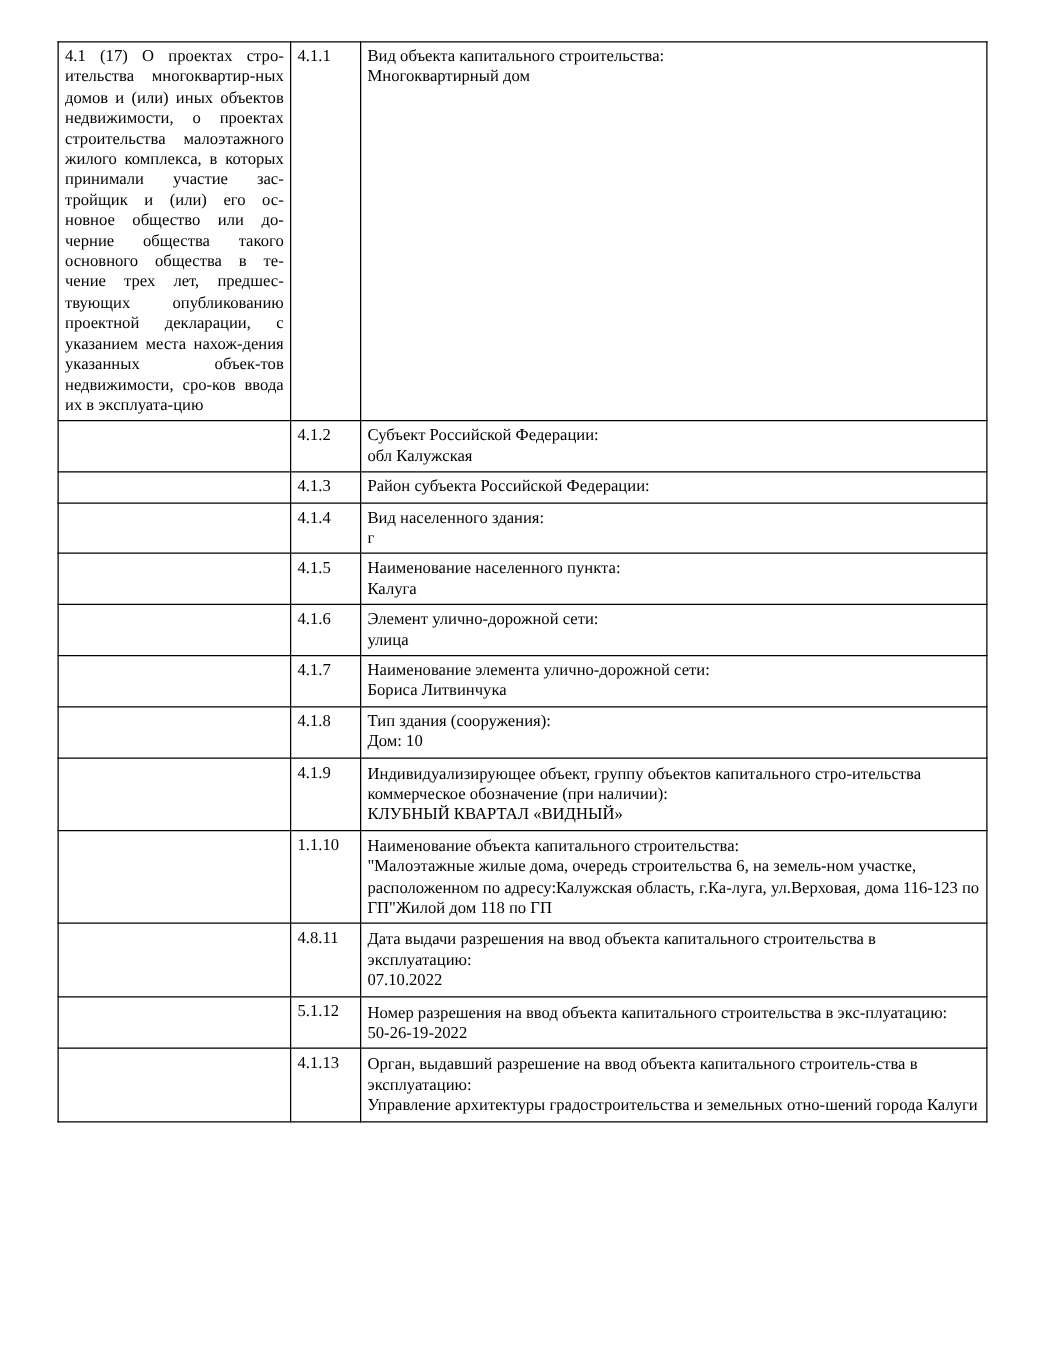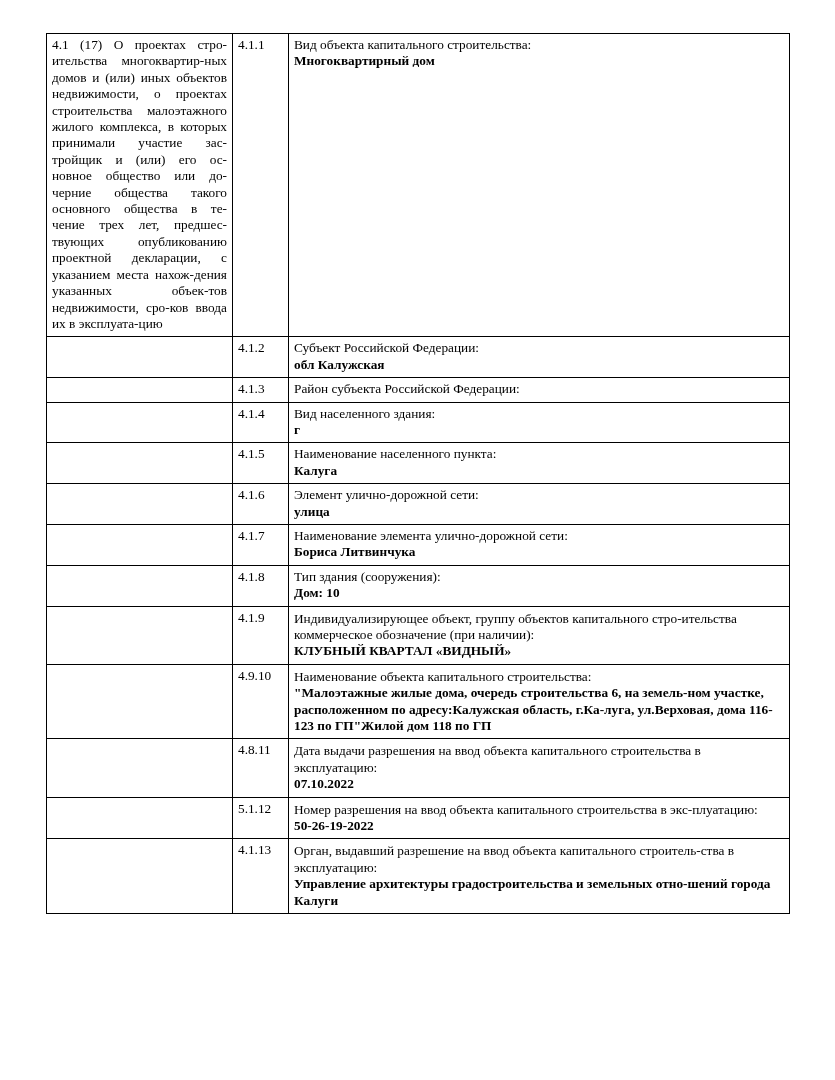--- a/index.html
+++ b/index.html
@@ -53,21 +53,21 @@
   }
   td.body-cell {
     vertical-align: middle;
   }
   .lbl {
     display: block;
     font-weight: normal;
   }
   .val {
     display: block;
-    font-weight: bold;
+    font-weight: normal;
   }
   .empty-cell {
     height: 1px;
   }
   .row-tall .body-cell { padding-top: 4px; padding-bottom: 4px; }
 </style>
 </head>
 <body>
 
 <div class="page">
@@ -144,21 +144,21 @@
       <tr class="row-tall">
         <td class="empty-cell"></td>
         <td class="num-cell">4.1.9</td>
         <td class="body-cell">
           <span class="lbl">Индивидуализирующее объект, группу объектов капитального стро-ительства коммерческое обозначение (при наличии):</span>
           <span class="val">КЛУБНЫЙ КВАРТАЛ «ВИДНЫЙ»</span>
         </td>
       </tr>
       <tr class="row-tall">
         <td class="empty-cell"></td>
-        <td class="num-cell">4.9.10</td>
+        <td class="num-cell">1.1.10</td>
         <td class="body-cell">
           <span class="lbl">Наименование объекта капитального строительства:</span>
           <span class="val">"Малоэтажные жилые дома, очередь строительства 6, на земель-ном участке, расположенном по адресу:Калужская область, г.Ка-луга, ул.Верховая, дома 116-123 по ГП"Жилой дом 118 по ГП</span>
         </td>
       </tr>
       <tr class="row-tall">
         <td class="empty-cell"></td>
         <td class="num-cell">4.8.11</td>
         <td class="body-cell">
           <span class="lbl">Дата выдачи разрешения на ввод объекта капитального строительства в эксплуатацию:</span>

